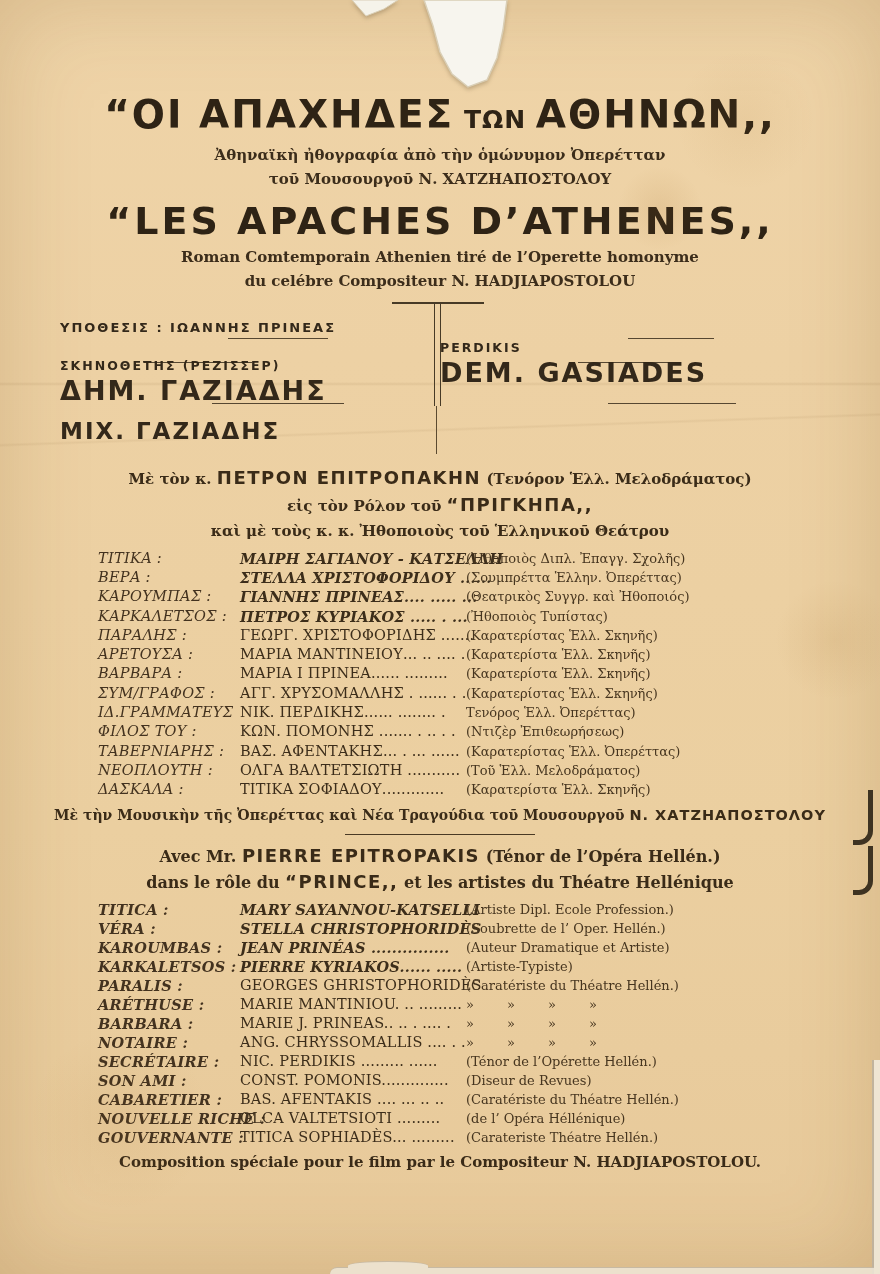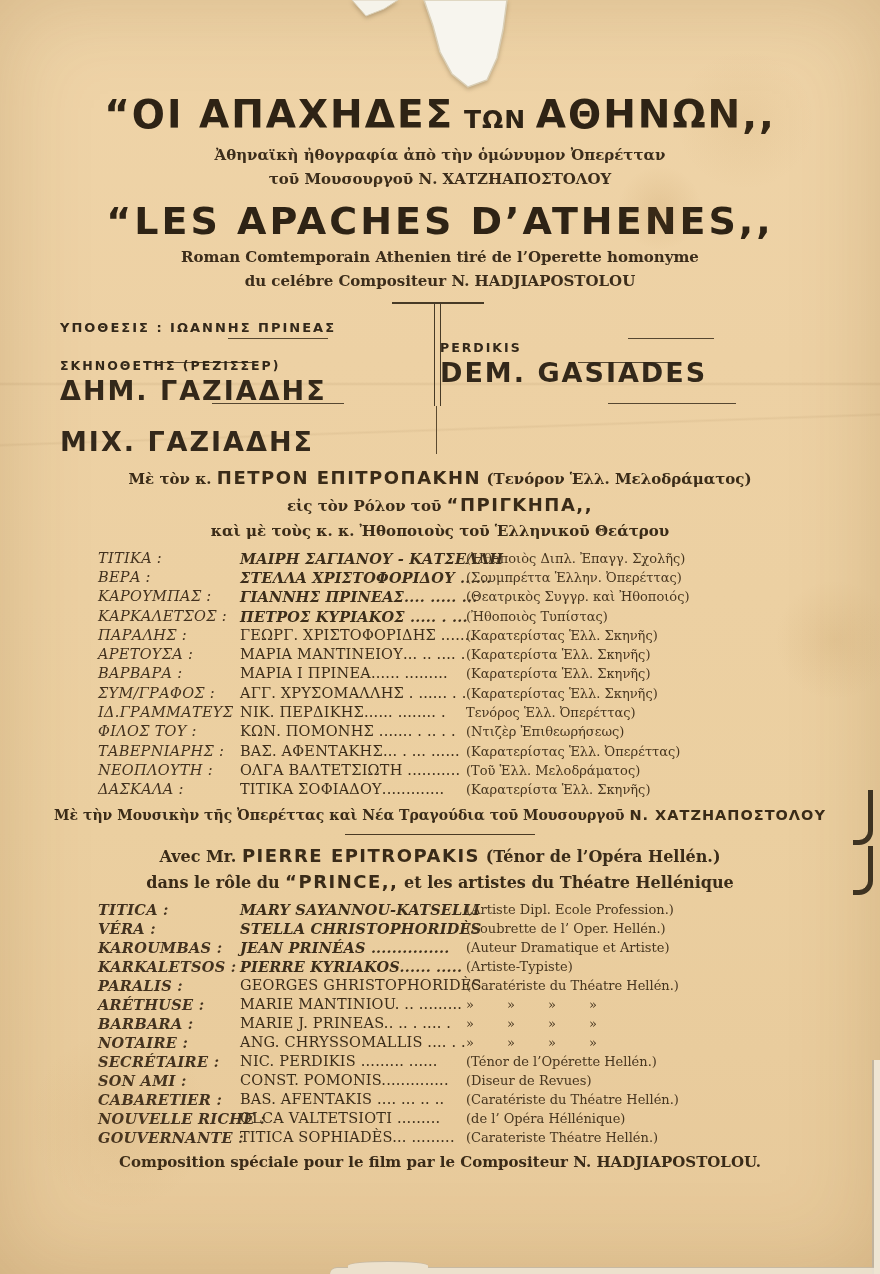--- a/index.html
+++ b/index.html
@@ -27,21 +27,21 @@
   .fr-title{font-family:"DejaVu Sans",sans-serif;font-weight:bold;font-size:38px;
     letter-spacing:3px;color:var(--ink,#2e2315);margin-top:10px;line-height:1.1;}
   
   .credits{position:relative;display:flex;width:760px;margin:12px auto 0;height:152px;}
   .credit-col{flex:1;text-align:left;padding-top:14px;
     font-family:"DejaVu Sans",sans-serif;font-weight:bold;color:#33281a;}
   .c-small{font-size:13px;letter-spacing:2px;line-height:18px;}
   .c-small2{font-size:12.5px;letter-spacing:2px;line-height:18px;margin-top:20px;}
   .c-big{font-size:27px;letter-spacing:2px;line-height:32px;}
   .c-mid{font-size:13px;letter-spacing:2px;line-height:17px;margin-top:3px;}
-  .c-name2{font-size:27px;letter-spacing:2px;line-height:26px;margin-top:22px;}
+  .c-name2{font-size:23px;letter-spacing:2px;line-height:26px;margin-top:11px;}
   .credits-divider{position:absolute;left:0;top:-3px;width:100%;height:100%;pointer-events:none;}
   .tbar{position:absolute;left:332px;top:0;width:92px;height:2px;background:#473a26;}
   .vdouble{position:absolute;left:374px;top:2px;width:5px;height:102px;
     border-left:1.5px solid #473a26;border-right:1.5px solid #473a26;}
   .vsingle{position:absolute;left:376px;top:104px;width:1px;height:48px;background:#5b4a30;}
   .u{position:absolute;height:0;border-bottom:1.6px solid rgba(48,36,20,.8);}
   
   .intro{20px;text-align:center;margin-top:8px;}
   .i-line{font-size:15px;font-weight:bold;color:#3a2b18;line-height:25px;}
   .i-name{font-family:"DejaVu Sans",sans-serif;font-weight:bold;font-size:18px;letter-spacing:1.5px;}

